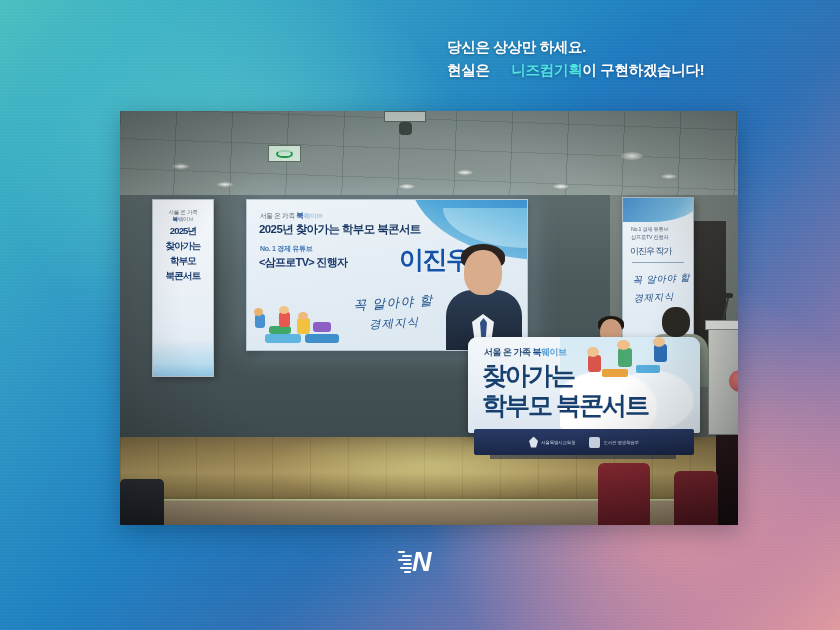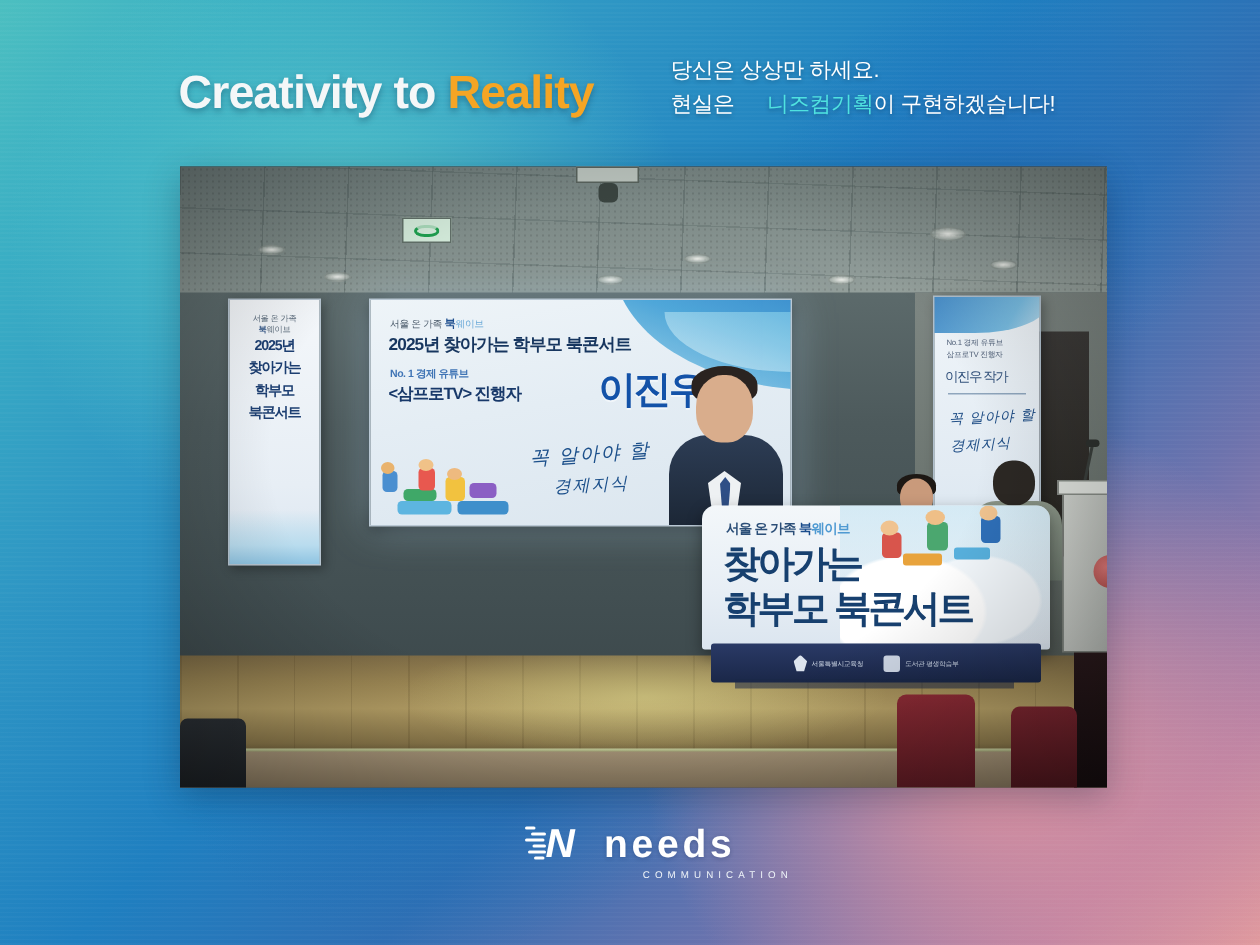--- a/index.html
+++ b/index.html
@@ -49,21 +49,21 @@
   .header { position:absolute; left:0; top:0; width:840px; height:110px; }
   .headline {
     position:absolute; left:119px; top:44px;
     font-size:31px; font-weight:bold; letter-spacing:-.6px;
     color:#f4f7f8; white-space:nowrap;
     text-shadow:0 2px 4px rgba(0,40,70,.35);
   }
   .headline .accent { color:#f5a524; }
   .subcopy {
     position:absolute; left:447px; top:36px;
-    font-size:14.5px; font-weight:normal; line-height:1.62;
+    font-size:14.5px; font-weight:bold; line-height:1.62;
     color:#ffffff; letter-spacing:-.3px; white-space:nowrap;
     text-shadow:0 1px 3px rgba(0,40,70,.4);
   }
   .subcopy .brand { color:#4fe2e0;margin-left:18px; }
 
   
   .photo {
     position:absolute; left:120px; top:111px; width:618px; height:414px;
     overflow:hidden; background:#23262a;
     box-shadow:0 6px 22px rgba(10,30,60,.32);
@@ -423,23 +423,20 @@
 <div class="bg-wrap">
   <div class="bg-base"></div>
   <div class="bg-tint-a"></div>
   <div class="bg-tint-d"></div>
   <div class="bg-tint-c"></div>
   <div class="bg-tint-b"></div>
   <div class="bg-noise"></div>
 </div>
 
 <div class="header">
-  <div class="headline">
-    <span>Creativity to </span><span class="accent">Reality</span>
-  </div>
   <div class="subcopy">
     <div>당신은 상상만 하세요.</div>
     <div>
       <span>현실은 </span><span class="brand">니즈컴기획</span><span>이 구현하겠습니다!</span>
     </div>
   </div>
 </div>
 
 <div class="photo">
 
@@ -598,18 +595,14 @@
   <div class="logo-stack">
     <div class="logo-mark">
       <div class="logo-n">N</div>
       <span class="logo-trail" style="left:0px;  top:4px;  width:7px;  height:2px;"></span>
       <span class="logo-trail" style="left:4px;  top:8px;  width:10px; height:2px;"></span>
       <span class="logo-trail" style="left:0px;  top:12px; width:13px; height:2px;"></span>
       <span class="logo-trail" style="left:5px;  top:16px; width:9px;  height:2px;"></span>
       <span class="logo-trail" style="left:2px;  top:20px; width:12px; height:2px;"></span>
       <span class="logo-trail" style="left:6px;  top:24px; width:7px;  height:2px;"></span>
     </div>
-    <div style="position:relative;">
-      <div class="logo-word">needs</div>
-      <div class="logo-sub">COMMUNICATION</div>
-    </div>
   </div>
 </div>
 
 </body></html>

